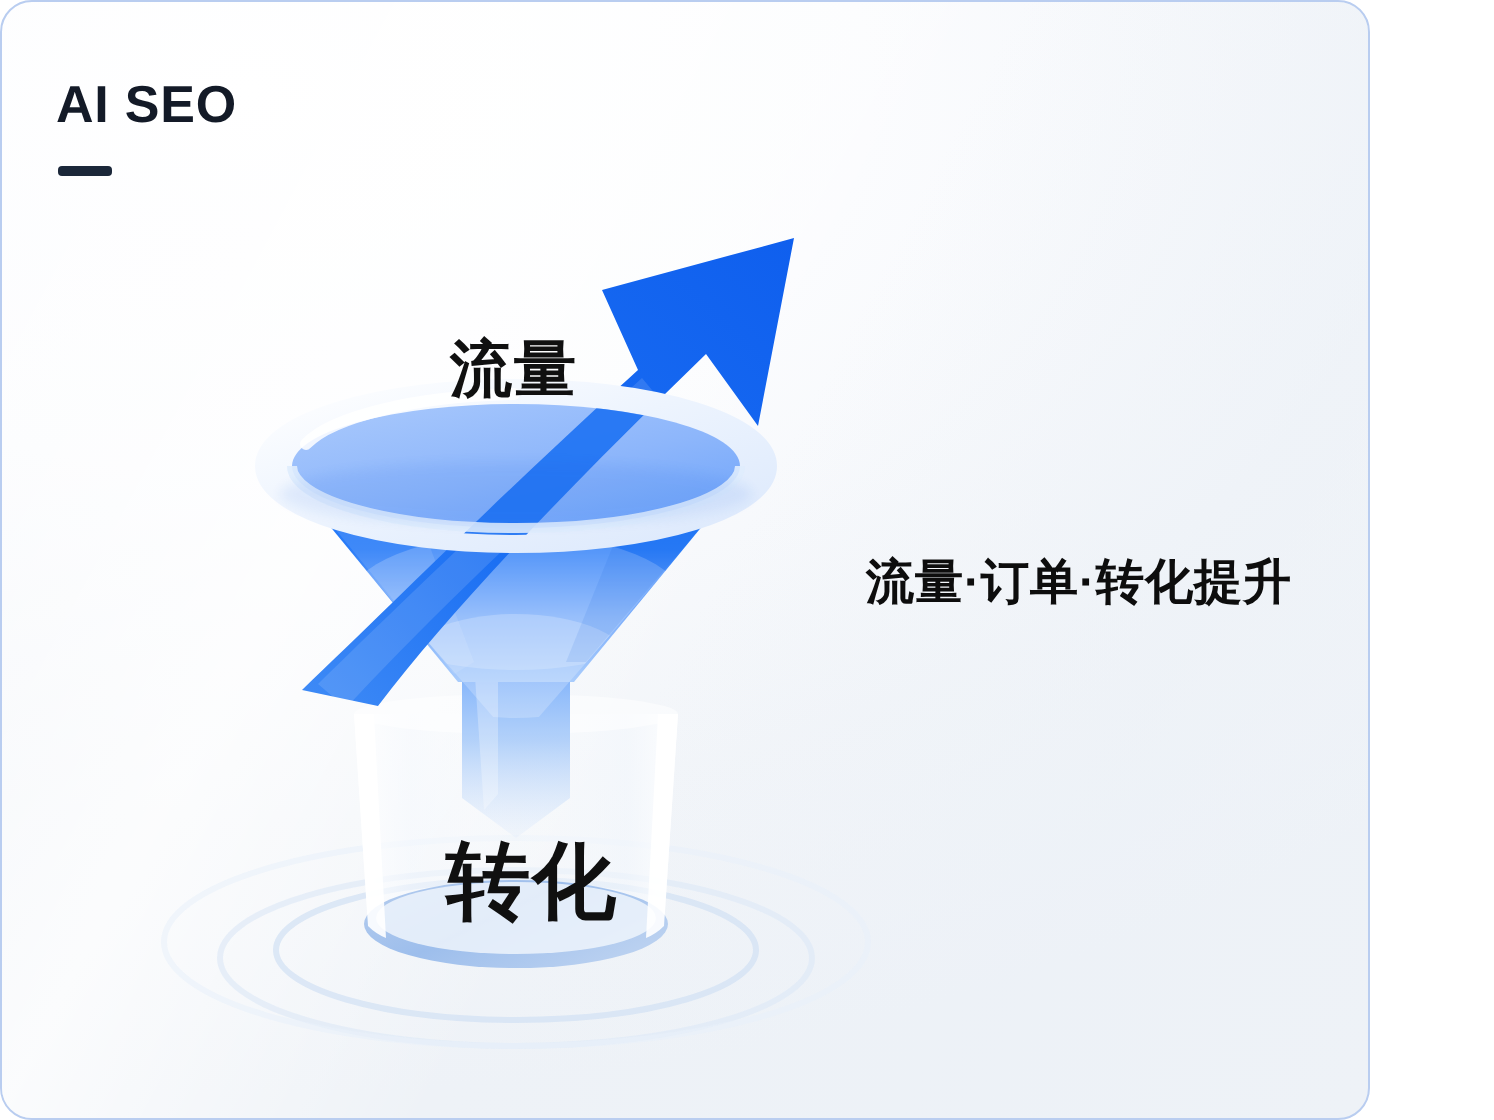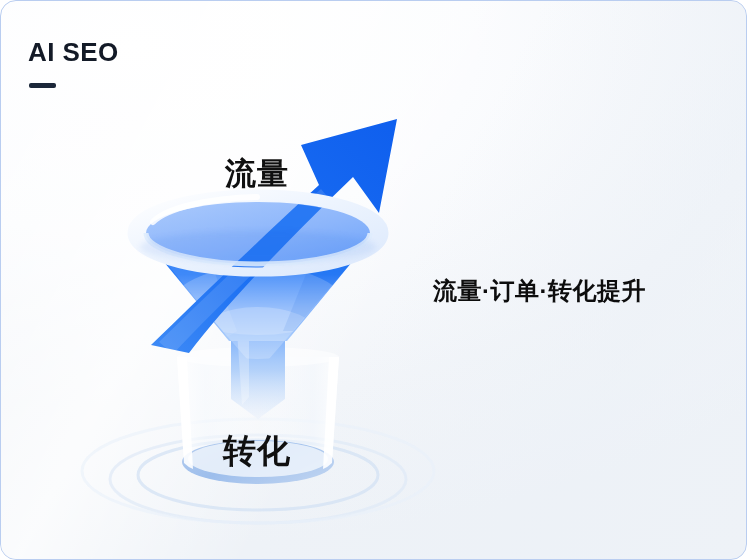--- a/index.html
+++ b/index.html
@@ -4,21 +4,21 @@
 <style>
   html,body{margin:0;padding:0;}
   body{
     width:747px;height:560px;
     background:#ffffff;
     font-family:"Liberation Sans","DejaVu Sans",sans-serif;
     overflow:hidden;
   }
   #canvas{
     position:relative;
-    width:747px;height:560px;
+    width:685px;height:560px;
     box-sizing:border-box;
     border:1.5px solid #b9cdf0;
     border-radius:16px;
     background:
       radial-gradient(120% 90% at 18% 8%, #ffffff 0%, #fbfcfe 38%, #f2f5f9 72%, #eef2f7 100%);
     overflow:hidden;
   }
   
   #canvas::before{
     content:"";position:absolute;inset:0;
@@ -38,22 +38,22 @@
     background:#1b2739;
   }
 
   
   .cn-label{
     position:absolute;
     font-weight:bold;color:#101010;
     font-family:"Liberation Sans","DejaVu Sans",sans-serif;
     white-space:nowrap;
   }
-  #label-traffic{left:224px;top:152px;font-size:31px;letter-spacing:1px;}
-  #label-conversion{left:222px;top:428px;font-size:33px;letter-spacing:1px;}
+  #label-traffic{left:224px;top:163px;font-size:31px;letter-spacing:1px;}
+  #label-conversion{left:222px;top:412px;font-size:42px;letter-spacing:1px;}
   #headline{
     position:absolute;left:432px;top:274px;
     font-size:24px;font-weight:bold;color:#0d0d0d;
     letter-spacing:0.5px;white-space:nowrap;
   }
 
   
   #art{position:absolute;left:0;top:0;width:747px;height:560px;}
   #art svg{display:block;}
 </style>

